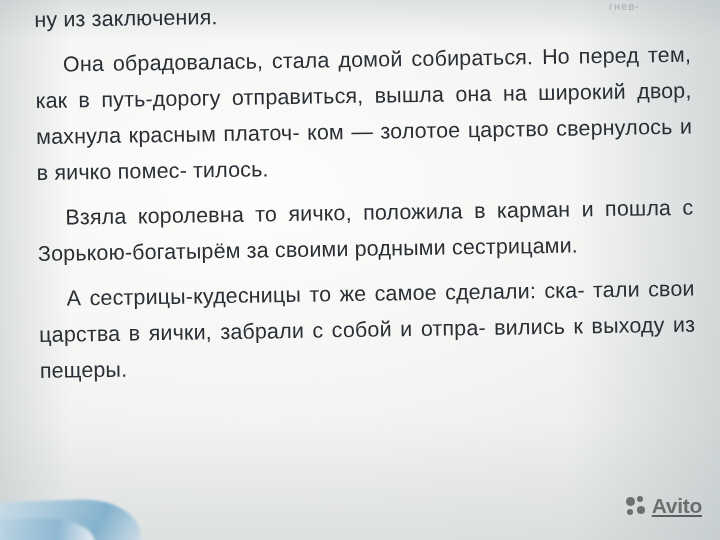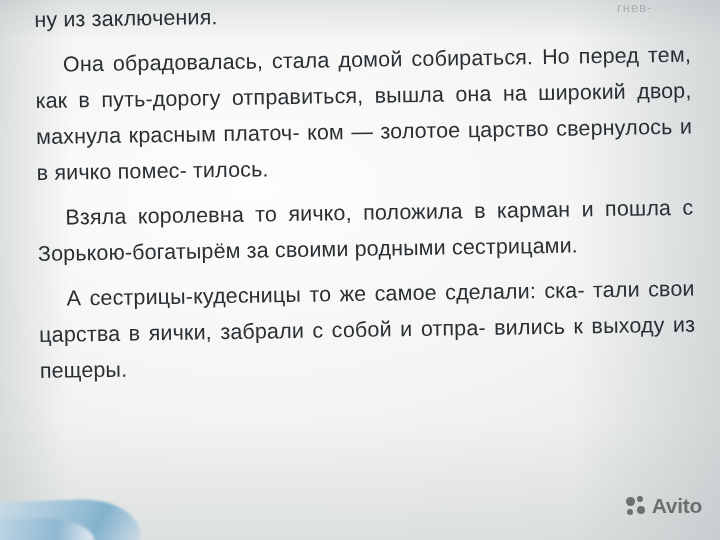--- a/index.html
+++ b/index.html
@@ -53,22 +53,22 @@
     left: 0; right: 0; bottom: 0;
     height: 120px;
     background: linear-gradient(to top, rgba(190,198,200,0.30), rgba(190,198,200,0.0));
     pointer-events: none;
   }
 
   
   .bleed-line {
     position: absolute;
     top: 0px;
-    right: 68px;
-    font-size: 13px;
+    right: 80px;
+    font-size: 11px;
     color: rgba(110,120,125,0.45);
     letter-spacing: 1px;
     white-space: nowrap;
     transform: rotate(-0.6deg);
     margin-left: 12px;
   }
 
   .text-block {
     position: absolute;
     left: 34px;
@@ -123,20 +123,21 @@
 
   
   .watermark {
     position: absolute;
     right: 18px;
     bottom: 22px;
     display: flex;
     align-items: center;
     gap: 6px;
     opacity: 0.55;
+    text-decoration: underline;
   }
   .wm-logo {
     width: 20px;
     height: 20px;
     position: relative;
   }
   .wm-logo span {
     position: absolute;
     border-radius: 50%;
     display: block;

